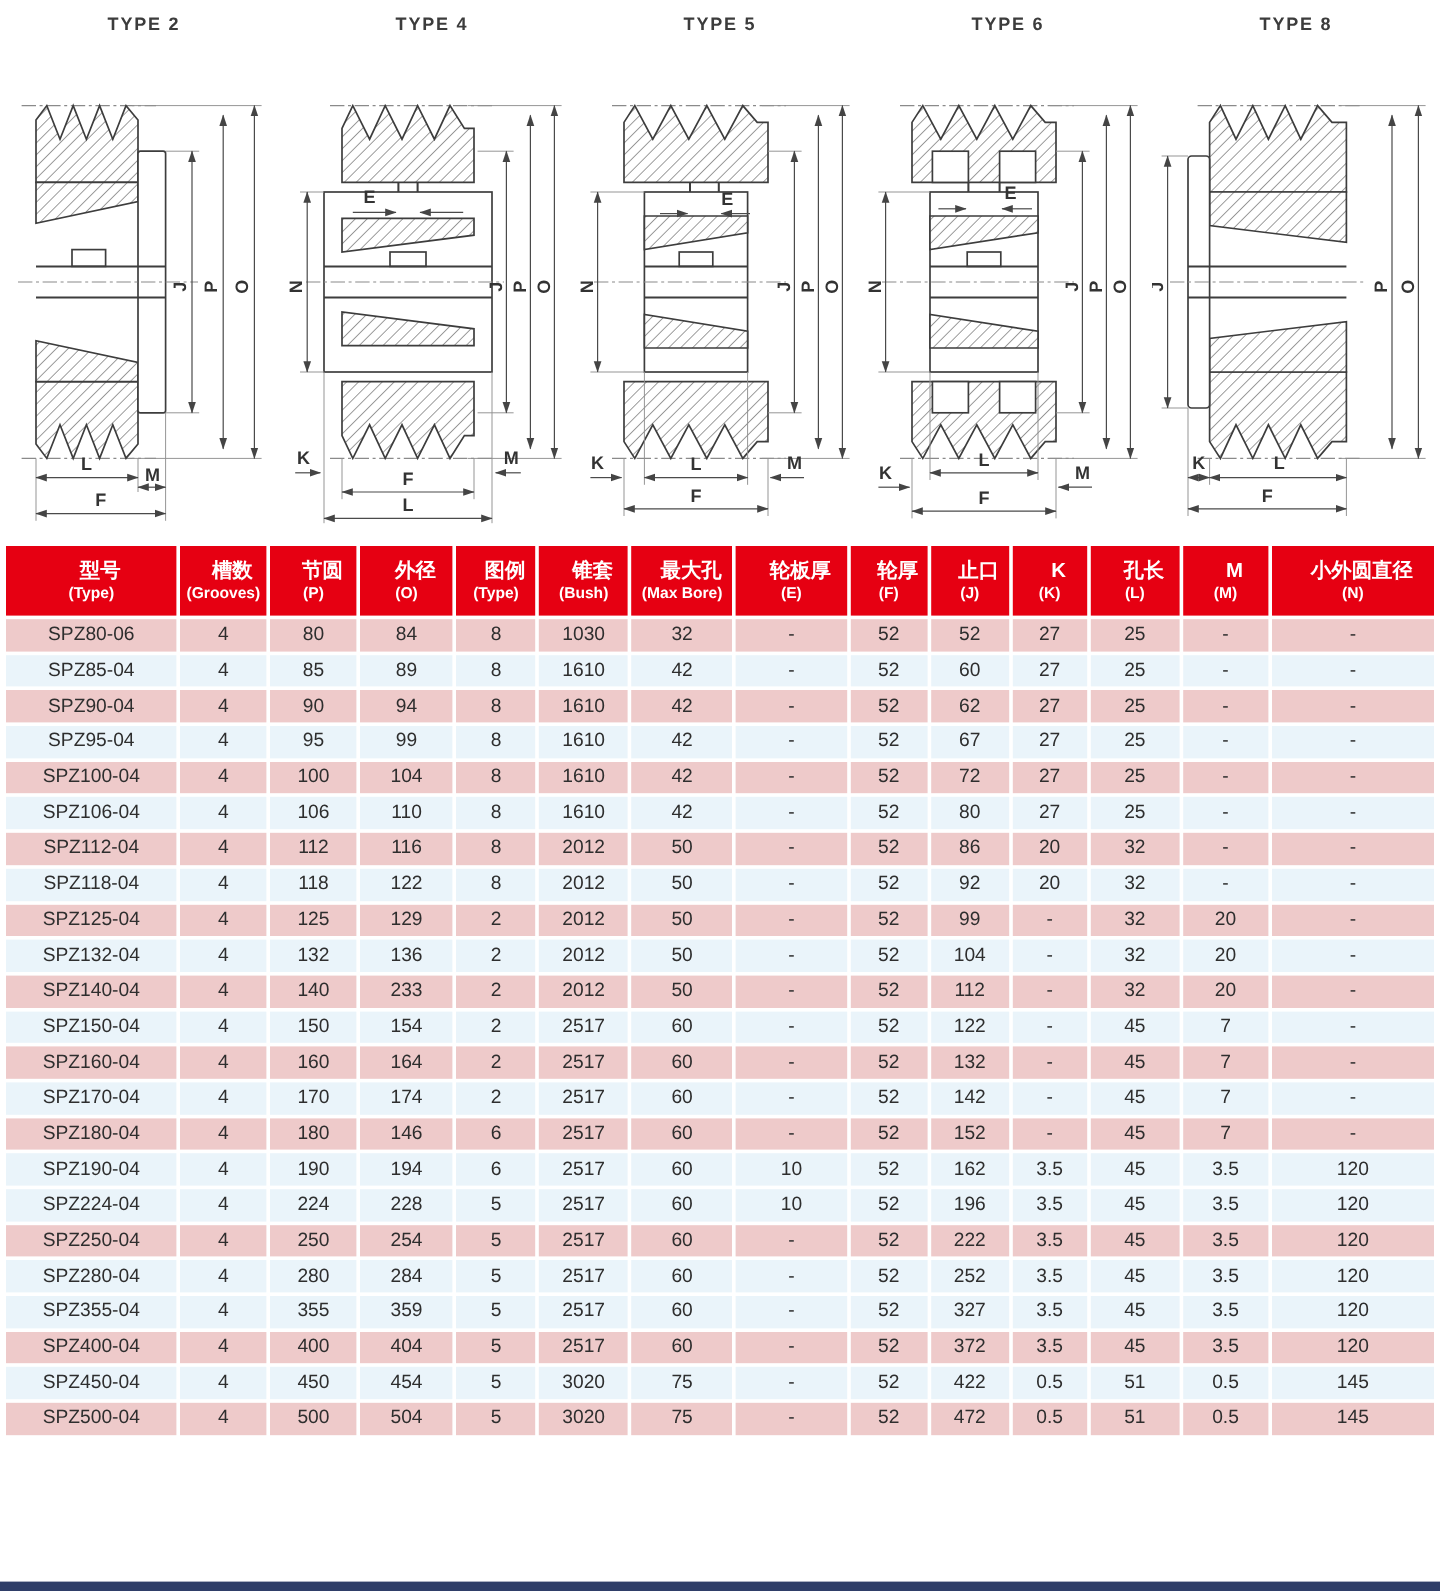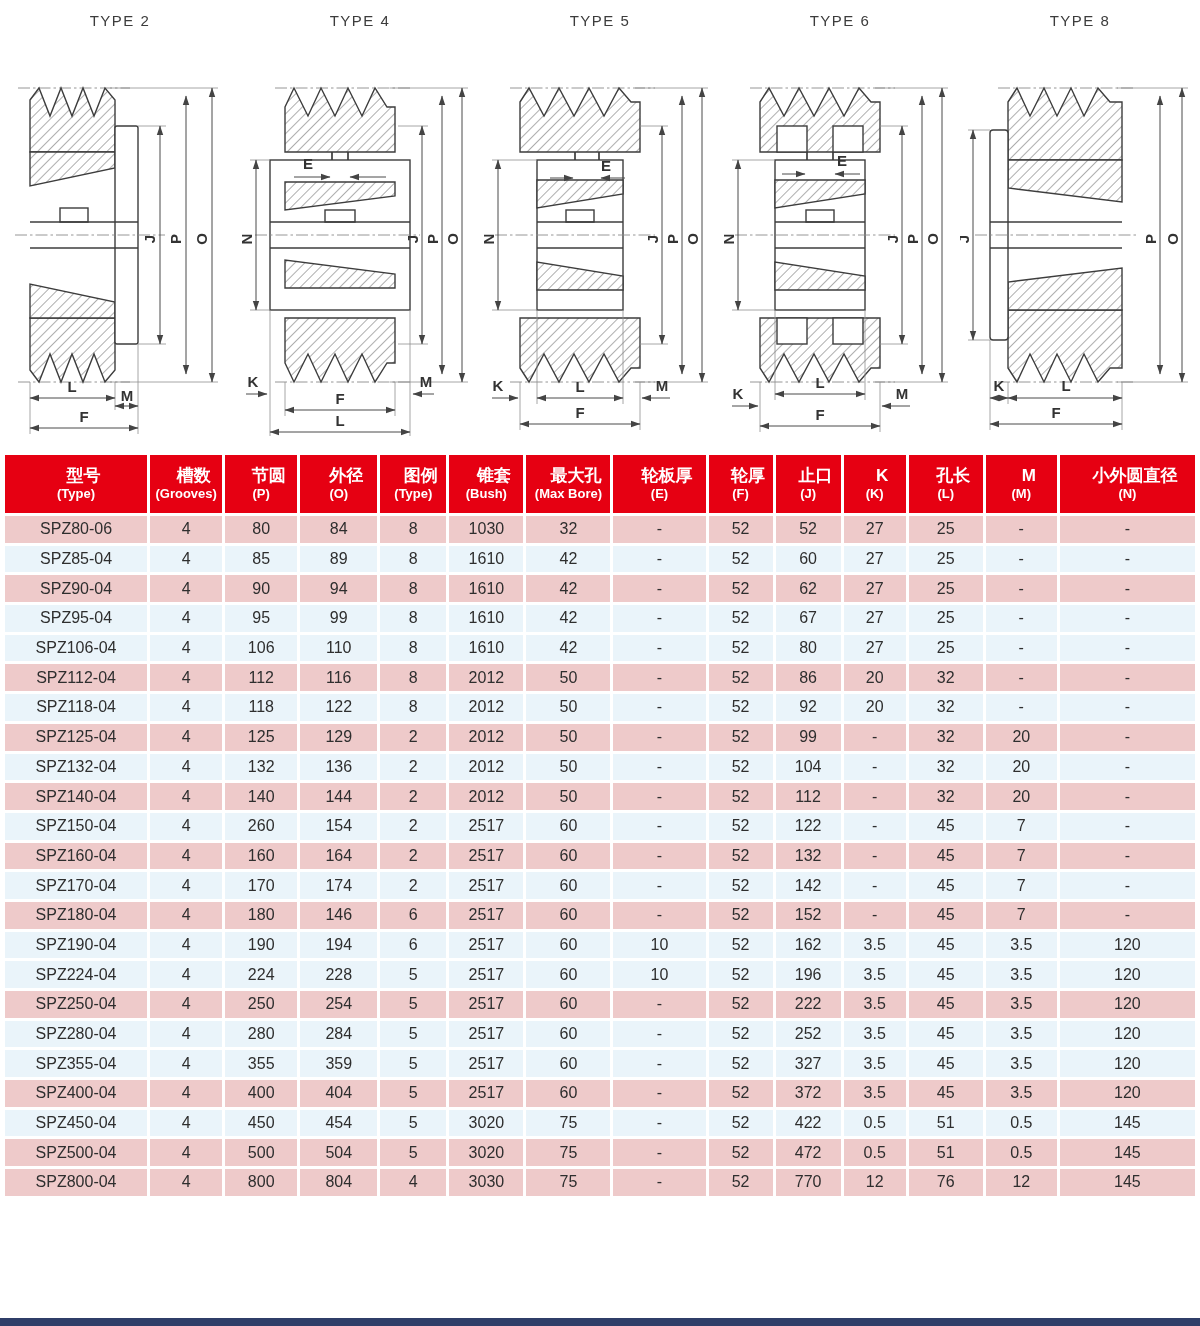--- a/index.html
+++ b/index.html
@@ -2,21 +2,21 @@
 <html><head>
 <meta charset="utf-8">
 <style>
   html,body{margin:0;padding:0;background:#fff;}
   body{width:1200px;font-family:"Liberation Sans",sans-serif;}
   .page{width:1200px;height:1326px;position:relative;background:#fff;overflow:hidden;}
 
   
   .diagrams{display:flex;height:452px;padding-top:12px;box-sizing:border-box;}
   .diagram{width:240px;margin:0;text-align:center;}
-  .diagram-title{font-size:15px;font-weight:normal;color:#3c3c3c;letter-spacing:1.5px;margin-bottom:1px;}
+  .diagram-title{font-size:15px;font-weight:bold;color:#3c3c3c;letter-spacing:1.5px;margin-bottom:1px;}
   svg.pulley{display:block;}
   .oln{fill:#ffffff;stroke:#3d3d3d;stroke-width:1.4;}
   .htc{fill:url(#hatch);stroke:#3d3d3d;stroke-width:1.4;}
   .bln{stroke:#3d3d3d;stroke-width:1.7;}
   .dln{stroke:#4a4a4a;stroke-width:1;}
   .ext{stroke:#909090;stroke-width:0.8;}
   .cl{stroke:#8a8a8a;stroke-width:0.9;stroke-dasharray:12 3 2.5 3;}
   .dlab{font-family:"Liberation Sans",sans-serif;font-size:15px;font-weight:bold;fill:#333;text-anchor:middle;}
 
   
@@ -404,20 +404,36 @@
             <td>1610</td>
             <td>42</td>
             <td>-</td>
             <td>52</td>
             <td>67</td>
             <td>27</td>
             <td>25</td>
             <td>-</td>
             <td>-</td>
           </tr>
+          <tr class="pink">
+            <td>SPZ100-04</td>
+            <td>4</td>
+            <td>100</td>
+            <td>104</td>
+            <td>8</td>
+            <td>1610</td>
+            <td>42</td>
+            <td>-</td>
+            <td>52</td>
+            <td>72</td>
+            <td>27</td>
+            <td>25</td>
+            <td>-</td>
+            <td>-</td>
+          </tr>
           <tr class="blue">
             <td>SPZ106-04</td>
             <td>4</td>
             <td>106</td>
             <td>110</td>
             <td>8</td>
             <td>1610</td>
             <td>42</td>
             <td>-</td>
             <td>52</td>
@@ -488,36 +504,36 @@
             <td>104</td>
             <td>-</td>
             <td>32</td>
             <td>20</td>
             <td>-</td>
           </tr>
           <tr class="pink">
             <td>SPZ140-04</td>
             <td>4</td>
             <td>140</td>
-            <td>144</td>
+            <td>233</td>
             <td>2</td>
             <td>2012</td>
             <td>50</td>
             <td>-</td>
             <td>52</td>
             <td>112</td>
             <td>-</td>
             <td>32</td>
             <td>20</td>
             <td>-</td>
           </tr>
           <tr class="blue">
             <td>SPZ150-04</td>
             <td>4</td>
-            <td>260</td>
+            <td>150</td>
             <td>154</td>
             <td>2</td>
             <td>2517</td>
             <td>60</td>
             <td>-</td>
             <td>52</td>
             <td>122</td>
             <td>-</td>
             <td>45</td>
             <td>7</td>
@@ -692,35 +708,19 @@
             <td>3020</td>
             <td>75</td>
             <td>-</td>
             <td>52</td>
             <td>472</td>
             <td>0.5</td>
             <td>51</td>
             <td>0.5</td>
             <td>145</td>
           </tr>
-          <tr class="pink">
-            <td>SPZ800-04</td>
-            <td>4</td>
-            <td>800</td>
-            <td>804</td>
-            <td>4</td>
-            <td>3030</td>
-            <td>75</td>
-            <td>-</td>
-            <td>52</td>
-            <td>770</td>
-            <td>12</td>
-            <td>76</td>
-            <td>12</td>
-            <td>145</td>
-          </tr>
         </tbody>
     </table>
   </div>
 
   <div class="bottom-bar"></div>
 
 </div>
 
 </body></html>

